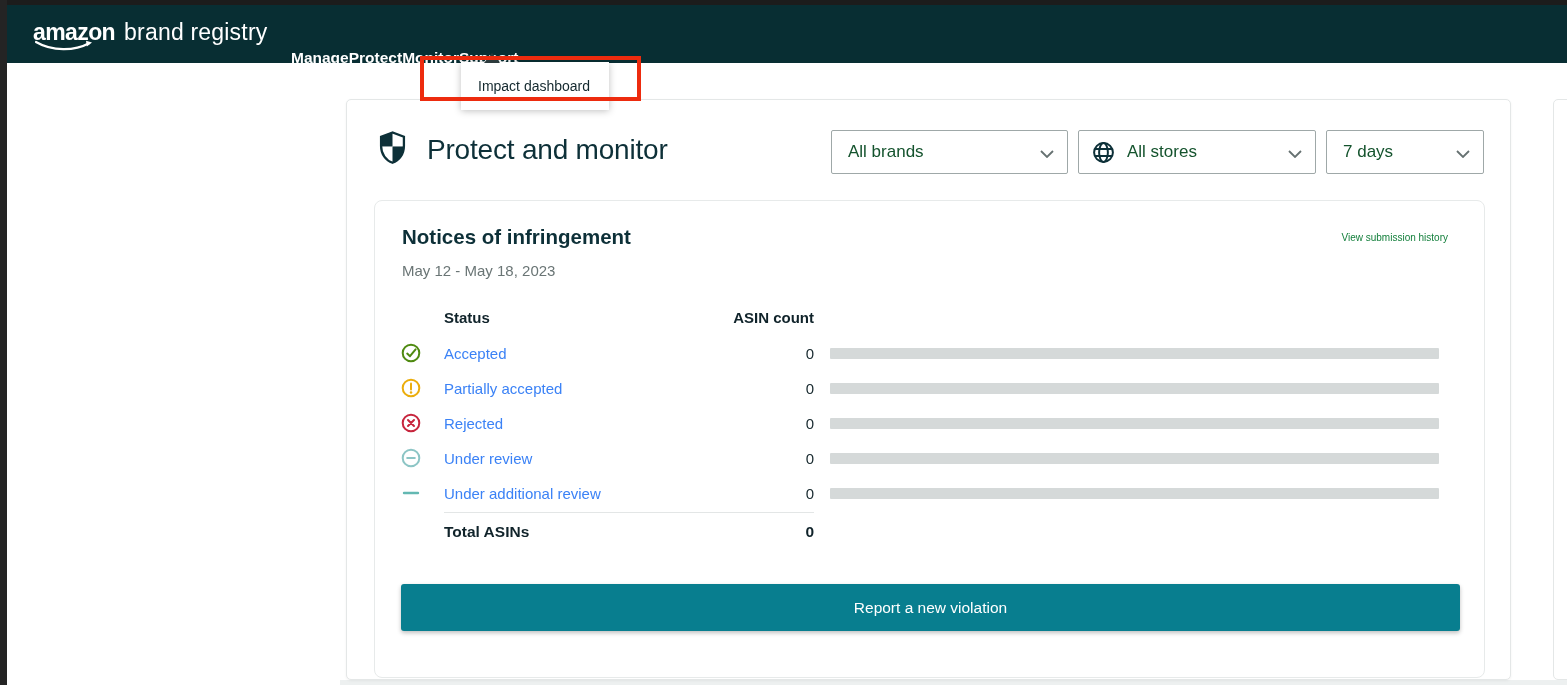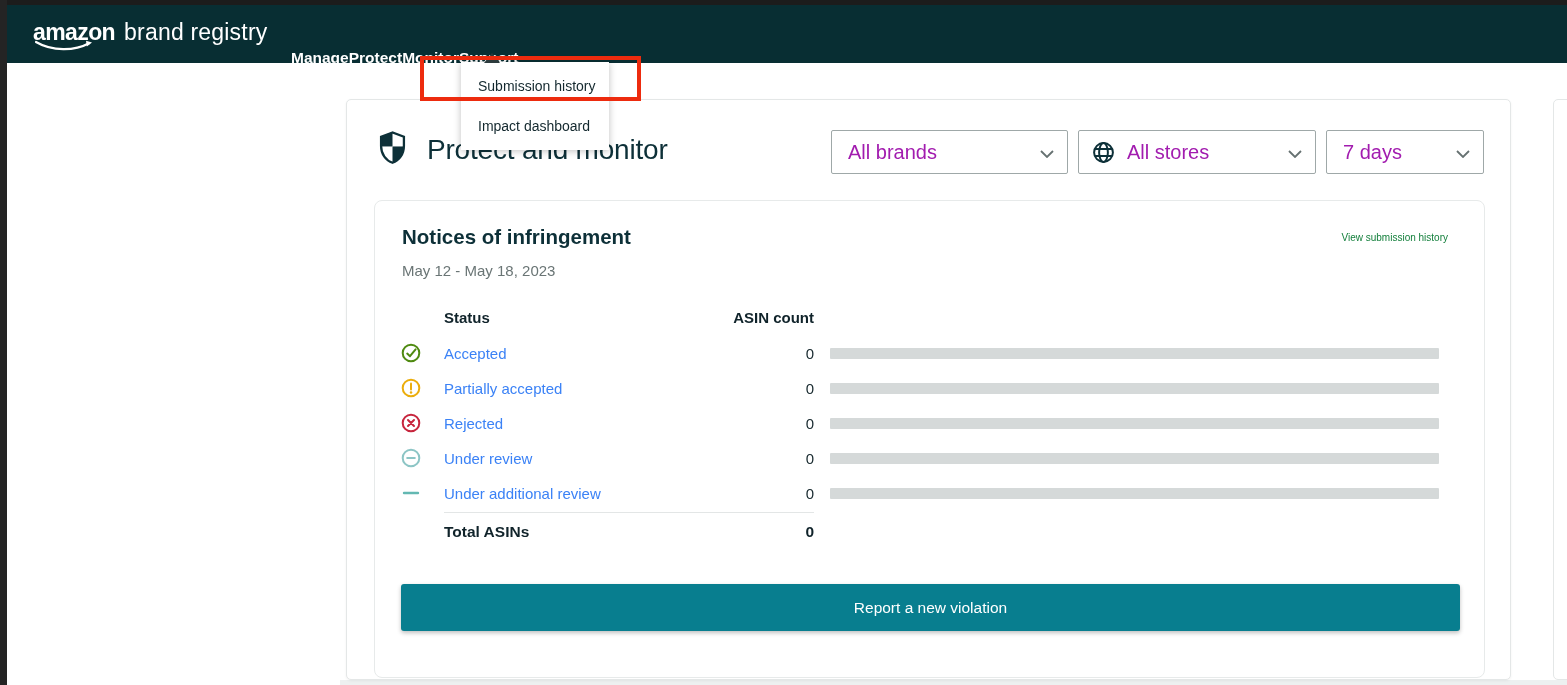--- a/index.html
+++ b/index.html
@@ -33,21 +33,21 @@
   .main-card { position:absolute; left:346px; top:99px; width:1165px; height:581px; background:#fff;
     border:1px solid #e4e7e7; border-radius:5px; box-shadow:0 1px 3px rgba(0,0,0,0.05); z-index:2; }
   .shield-icon { position:absolute; left:32px; top:31px; }
   .page-title { position:absolute; left:80px; top:34px; font-size:28px; font-weight:400; color:#0d3038; letter-spacing:-0.2px; }
 
   .filter { position:absolute; top:30px; height:44px; border:1px solid #9fa8a8; border-radius:2px;
     background:#fff; display:flex; align-items:center; cursor:pointer; }
   .filter-brands { left:484px; width:237px; }
   .filter-stores { left:731px; width:238px; }
   .filter-period { left:979px; width:158px; }
-  .filter-label { font-size:20px; color:#a21caf; margin-left:16px; }
+  .filter-label { font-size:17px; color:#14532d; margin-left:16px; }
   .filter-stores .filter-label { margin-left:12px; }
   .globe-wrap { margin-left:13px; display:flex; align-items:center; }
   .chevron { position:absolute; right:13px; top:19px; }
 
   
   .inner-card { position:absolute; left:27px; top:100px; width:1111px; height:478px;
     border:1px solid #e7eaea; border-radius:8px; background:#fff; }
   .notices-title { position:absolute; left:27px; top:24px; font-size:20.5px; font-weight:700; color:#0d3038; }
   .view-link { position:absolute; right:36px; top:31px; font-size:10px; color:#15803d; cursor:pointer; }
   .date-range { position:absolute; left:27px; top:61px; font-size:15px; color:#6a7575; }
@@ -93,21 +93,20 @@
   <div class="nav">
     <span class="nav-item">Manage</span>
     <span class="nav-item">Protect</span>
     <span class="nav-item">Monitor</span>
     <span class="nav-item">Support</span>
   </div>
 </div>
 
 <div class="menu-caret"></div>
 <div class="monitor-dropdown">
-  <div class="menu-item">Submission history</div>
   <div class="menu-item">Impact dashboard</div>
 </div>
 
 <div class="annotation-box"></div>
 
 <div class="main-card">
 
   <svg class="shield-icon" width="27" height="33" viewBox="0 0 26 31">
     <defs>
         <clipPath id="shieldClip">

